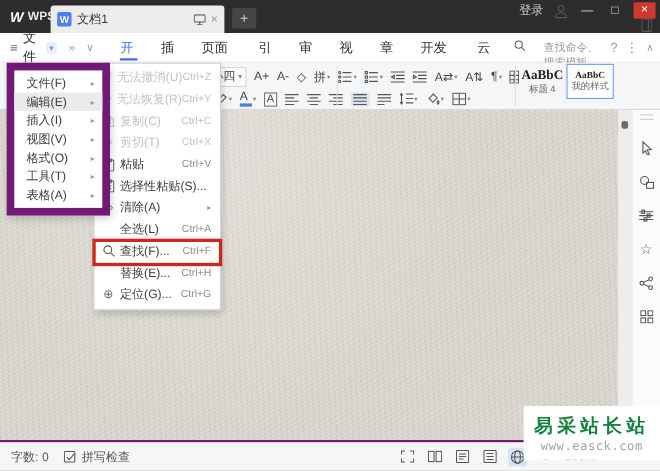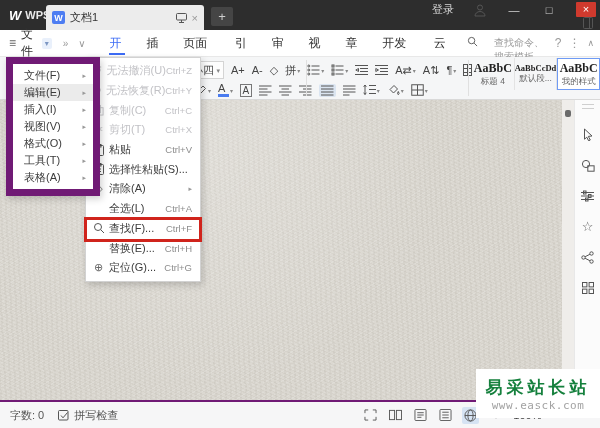--- a/index.html
+++ b/index.html
@@ -9,21 +9,21 @@
   svg *{stroke:#555;fill:none;stroke-width:1;}
   
   .titlebar{position:absolute;top:0;left:0;width:600px;height:30px;background:#2d2d2d;}
   .logo{position:absolute;left:9px;top:0;height:30px;display:flex;align-items:center;gap:4px;color:#e8e8e8;font-size:11px;font-weight:bold;}
   .wmark{color:#fff;font-style:italic;font-size:13px;}
   .doc-tab{position:absolute;left:46px;top:5px;width:158px;height:25px;background:#ececec;border-radius:3px 3px 0 0;display:flex;align-items:center;padding:0 6px;box-sizing:border-box;gap:5px;}
   .tab-doc-ic{width:13px;height:13px;background:#4d7df2;color:#fff;font-size:9px;font-weight:bold;display:flex;align-items:center;justify-content:center;border-radius:2px;}
   .tab-title{font-size:11px;color:#333;flex:1;}
   .tab-close{color:#9a9a9a;font-size:11px;cursor:default;}
   .newtab{position:absolute;left:211px;top:7px;width:22px;height:19px;background:#454545;color:#cfcfcf;font-size:13px;display:flex;align-items:center;justify-content:center;border-radius:2px;}
-  .tb-right{position:absolute;right:4px;top:2px;display:flex;align-items:center;gap:19px;height:15px;}
+  .tb-right{position:absolute;right:4px;top:2px;display:flex;align-items:center;gap:9px;height:15px;}
   .login{color:#d5d5d5;font-size:11px;}
   .winbtn{color:#d5d5d5;font-size:11px;width:16px;text-align:center;}
   .closebtn{background:#d03a2e;color:#fff;width:20px;height:15px;line-height:15px;border-radius:1px;}
   .skin-ic{position:absolute;right:7px;top:17px;}
   
   .menubar{position:absolute;top:30px;left:0;width:600px;height:27px;background:#fff;border-bottom:1px solid #e8e8e8;display:flex;align-items:center;box-sizing:border-box;padding:0 6px;}
   .mb-ic{color:#666;margin:0 3px;font-size:12px;}
   .mb-file{font-size:12px;color:#333;margin:0 2px;}
   .mb-caretbox{background:#e9f0fb;color:#7d96c2;font-size:8px;padding:1px 3px;border-radius:2px;margin-right:6px;}
   .mb-dim{color:#9a9a9a;font-size:10px;margin:0 5px;}
@@ -339,24 +339,20 @@
         <span class="dd">▾</span>
       </span>
   </div>
   <div class="vsep" style="left:306px"></div>
   <div class="vsep" style="left:468px"></div>
   <div class="styles">
     <div class="stylecell">
       <span class="sample">AaBbC</span>
       <span class="sname">标题 4</span>
     </div>
-    <div class="stylecell">
-      <span class="sample">AaBbCcDd</span>
-      <span class="sname">默认段...</span>
-    </div>
     <div class="stylecell selected">
       <span class="sample">AaBbC</span>
       <span class="sname">我的样式</span>
     </div>
   </div>
 
   <div class="docarea"></div>
   <div class="vscroll">
       <div class="vthumb"></div>
     </div>

